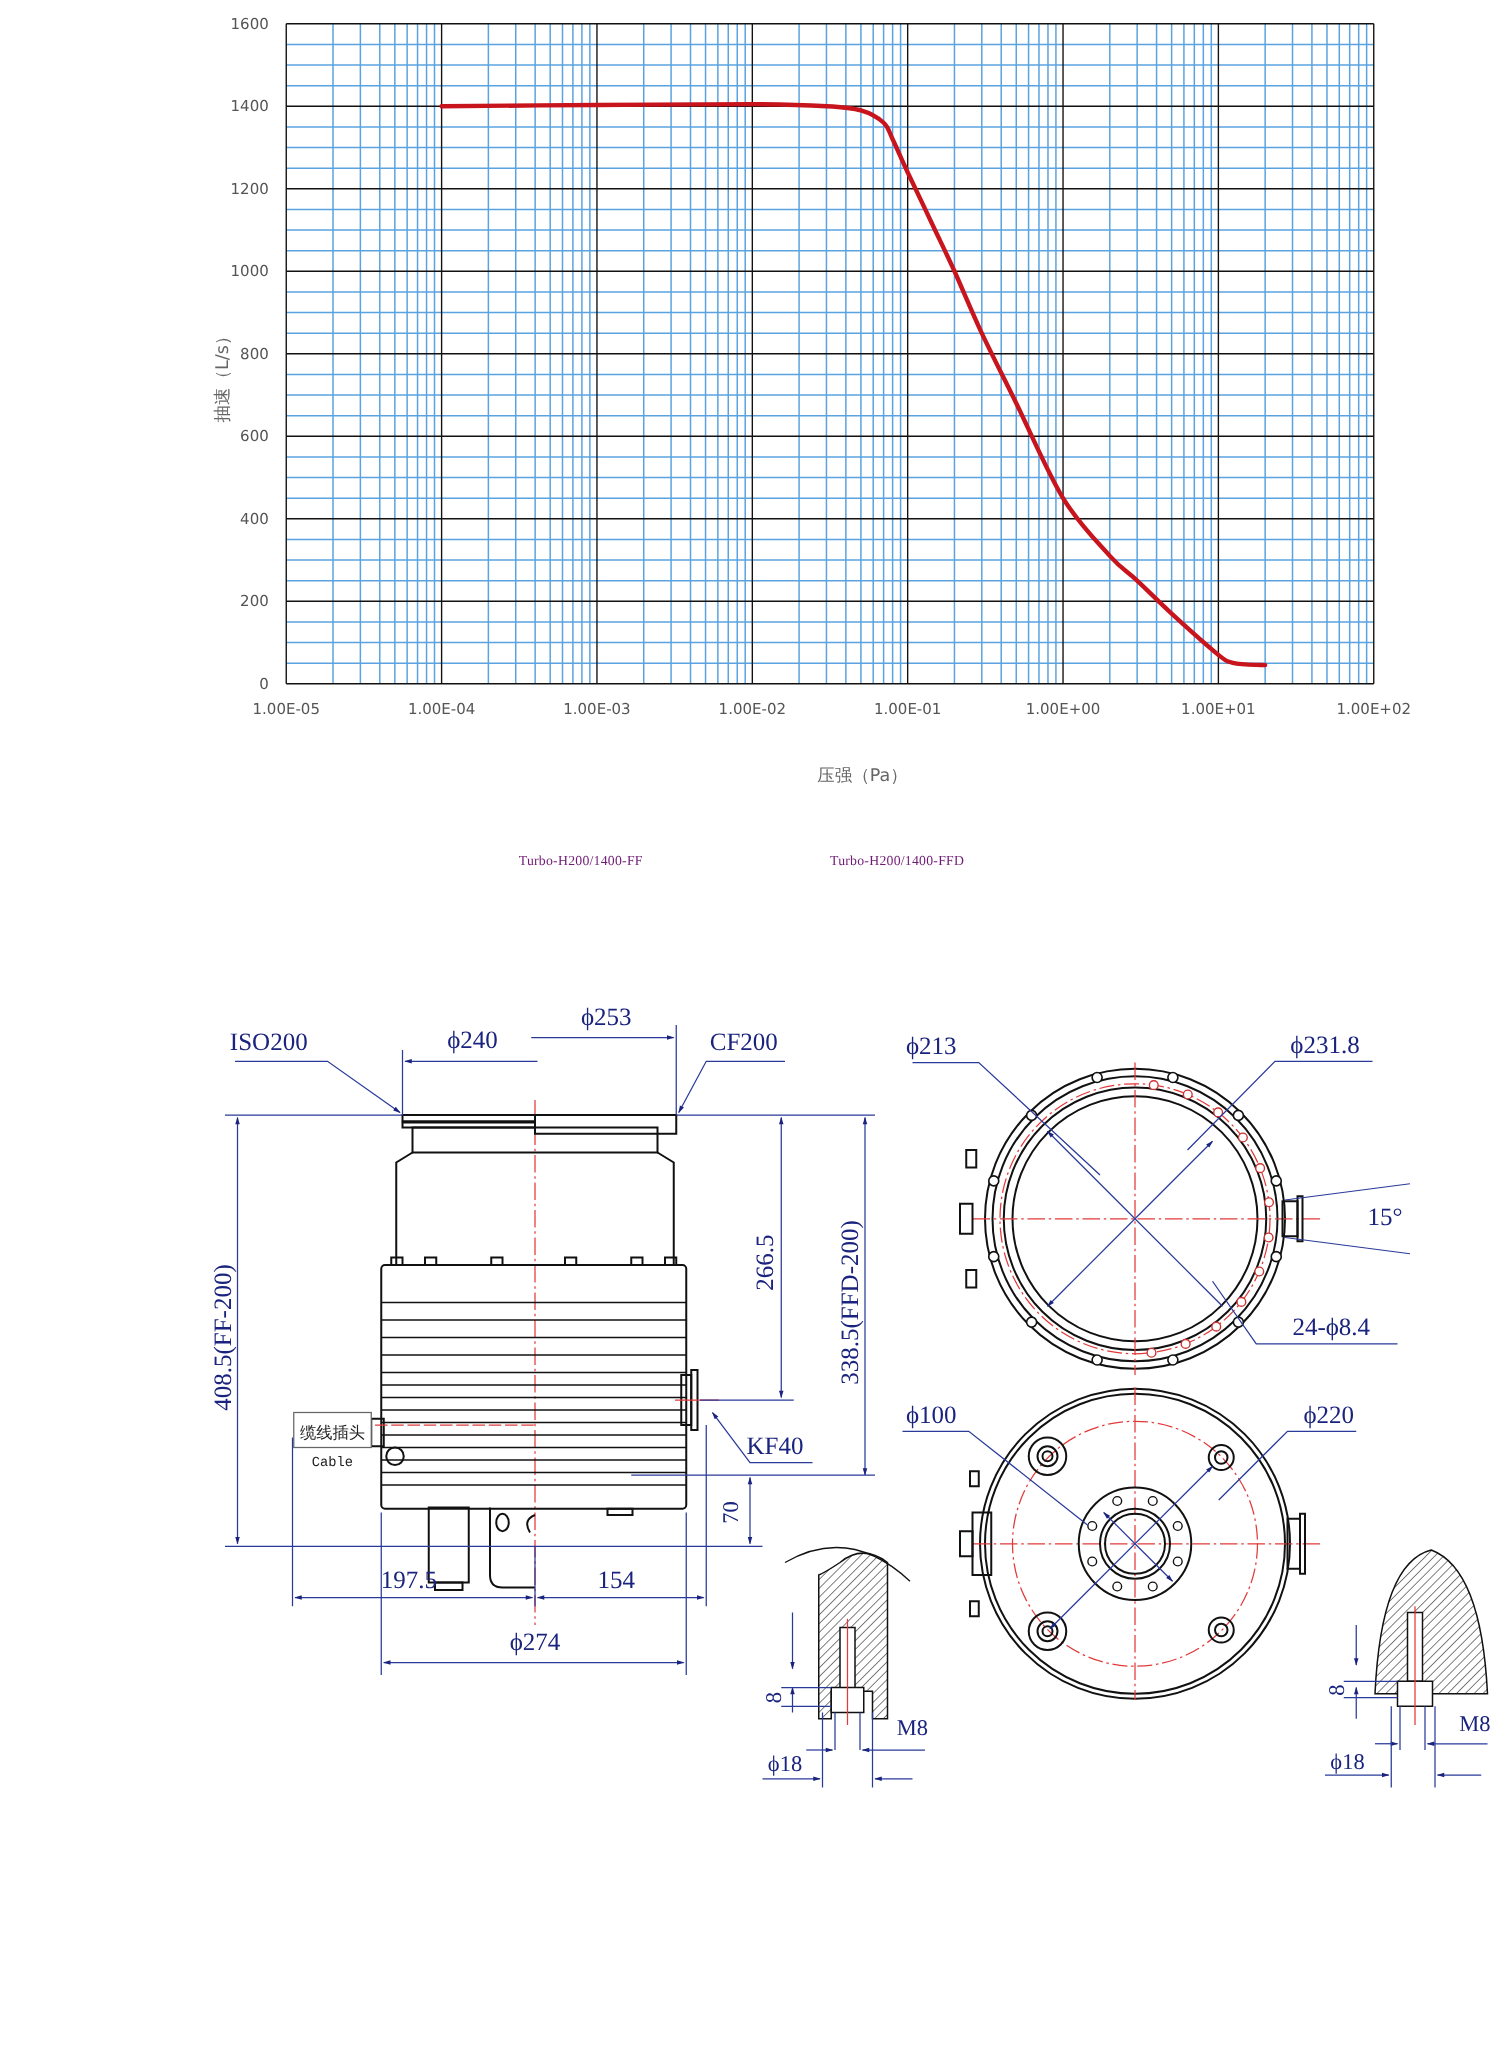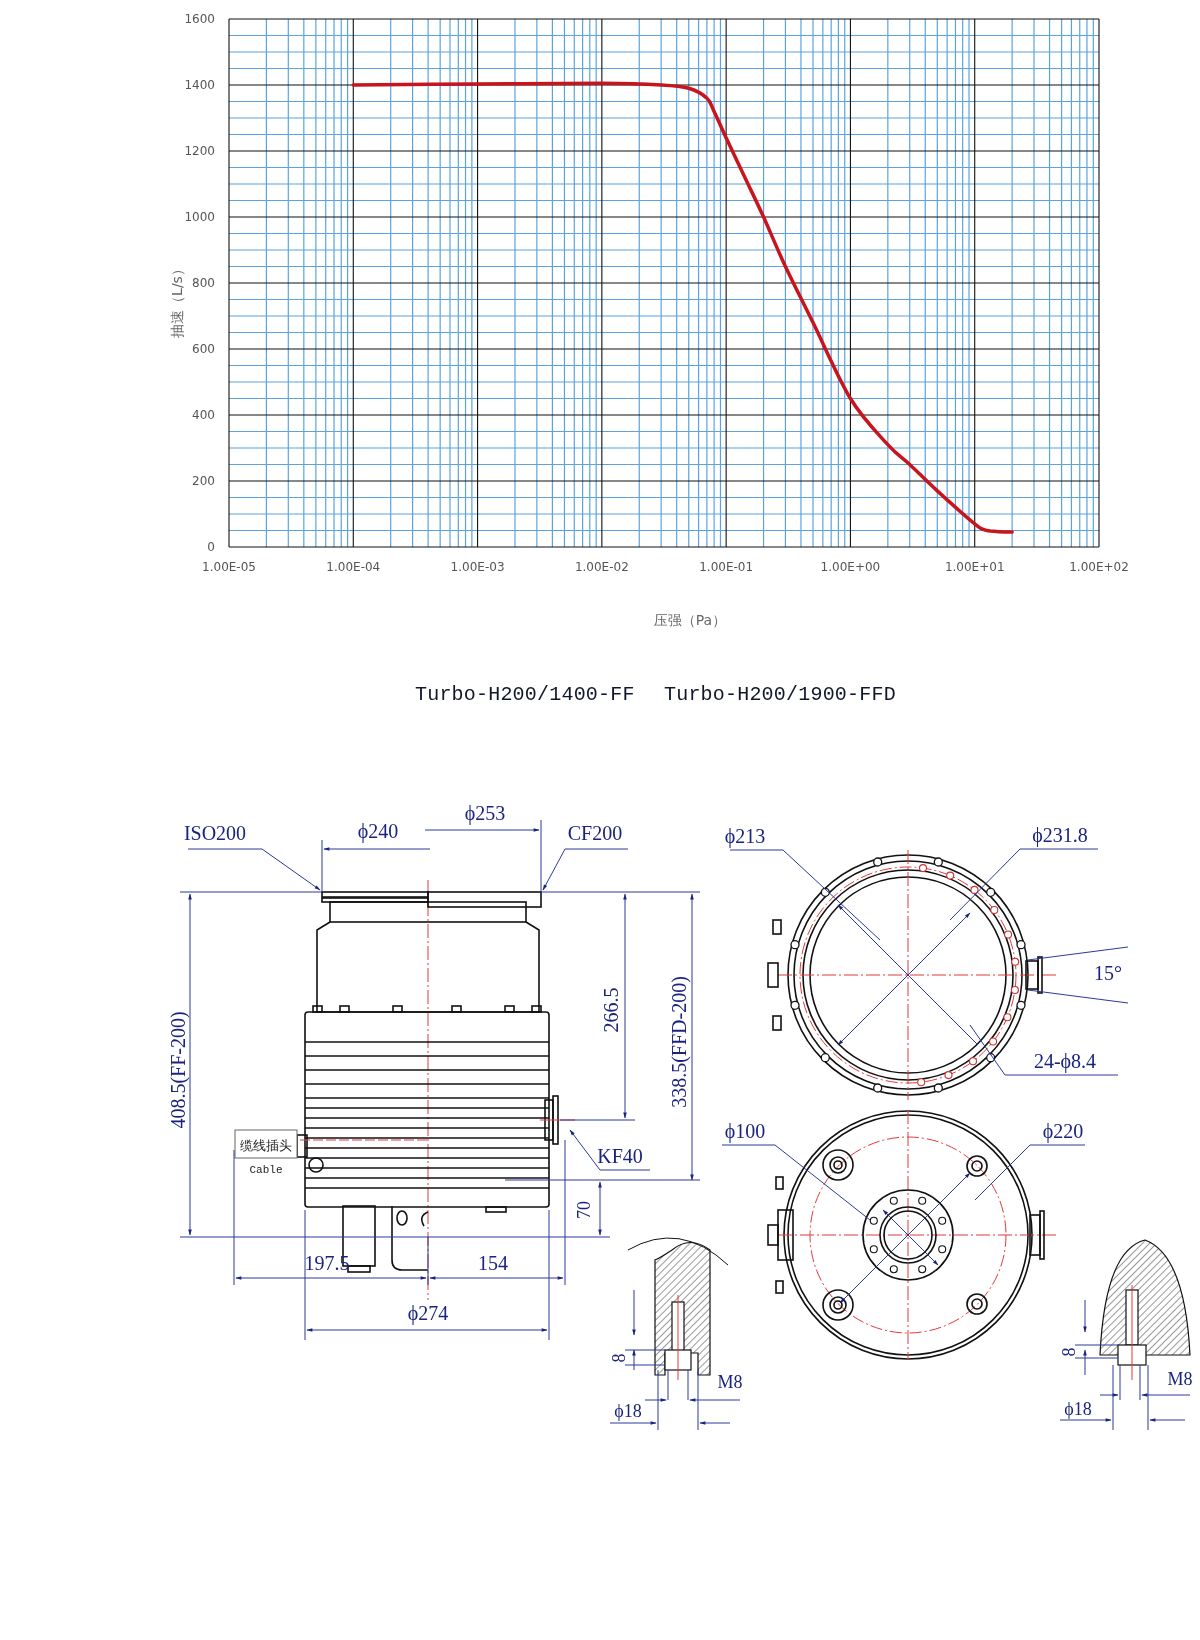--- a/index.html
+++ b/index.html
@@ -1,21 +1,21 @@
 <!DOCTYPE html>
 <html><head>
 <meta charset="utf-8">
 <style>
   html,body{margin:0;padding:0;background:#ffffff;}
   body{width:1200px;height:1640px;position:relative;overflow:hidden;font-family:"Liberation Sans",sans-serif;}
   #chart{position:absolute;left:0;top:0;}
   .tick{font-family:"DejaVu Sans",sans-serif;font-size:12px;fill:#555;}
   .axlabel{font-family:"DejaVu Sans",sans-serif;font-size:14px;fill:#666;}
   .models{position:absolute;top:683px;left:0;width:1200px;height:24px;}
-  .model{position:absolute;font-family:Liberation Mono, monospace;font-size:20px;color:#0f172a;letter-spacing:0.2px;}
+  .model{position:absolute;font-family:Liberation Serif, serif;font-size:11px;color:#701a75;letter-spacing:0.2px;}
   #drawing{position:absolute;left:0;top:780px;}
   .dim{font-family:"Liberation Serif",serif;fill:#1a237e;font-size:20px;}
   .dimsm{font-family:"Liberation Serif",serif;fill:#1a237e;font-size:18px;}
   .dl{stroke:#2a3a9a;stroke-width:1;fill:none;}
   .ol{stroke:#111;stroke-width:1.6;fill:none;}
   .cl{stroke:#e23a3a;stroke-width:1;fill:none;stroke-dasharray:14 3 2 3;}
 </style>
 </head>
 <body>
 
@@ -142,21 +142,21 @@
       <text x="974.7142857142857" y="571" text-anchor="middle" class="tick">1.00E+01</text>
       <text x="1099" y="571" text-anchor="middle" class="tick">1.00E+02</text>
     </g>
   <path id="curve" fill="none" stroke="#c8141c" stroke-width="3.5" stroke-linejoin="round" stroke-linecap="round" d="M353.3,85.0 C374.0,84.8 436.1,84.3 477.6,84.0 C519.0,83.7 571.3,83.2 601.9,83.3 C632.5,83.5 646.7,84.2 661.2,85.0 C675.6,85.8 681.1,86.1 688.7,88.3 C696.4,90.5 702.7,94.3 706.9,98.2 C711.1,102.0 710.9,104.8 714.1,111.4 C717.3,118.0 720.5,125.7 726.1,137.8 C731.8,149.9 741.8,170.8 748.0,184.0 C754.3,197.2 757.3,203.3 763.6,217.0 C769.8,230.8 777.2,248.9 785.4,266.5 C793.7,284.1 802.2,300.6 813.0,322.6 C823.8,344.6 838.0,378.1 850.4,398.5 C862.9,418.9 878.0,433.7 887.8,444.7 C897.7,455.7 901.5,456.8 909.7,464.5 C918.0,472.2 926.5,481.0 937.3,490.9 C948.1,500.8 966.8,517.4 974.7,523.9 C982.6,530.4 980.9,528.6 984.6,529.8 C988.2,531.1 992.0,531.1 996.6,531.5 C1001.2,531.9 1009.5,532.0 1012.1,532.1"></path>
   <text id="xlabel" class="axlabel" x="690" y="625" text-anchor="middle">压强（Pa）</text>
   <text id="ylabel" class="axlabel" transform="translate(182,300) rotate(-90)" text-anchor="middle">抽速（L/s）</text>
 </svg>
 
 <div class="models">
   <span class="model" style="left:415px;">Turbo-H200/1400-FF</span>
-  <span class="model" style="left:664px;">Turbo-H200/1900-FFD</span>
+  <span class="model" style="left:664px;">Turbo-H200/1400-FFD</span>
 </div>
 
 <svg id="drawing" width="1200" height="700" xmlns="http://www.w3.org/2000/svg">
   <defs>
     <marker id="arr" viewBox="0 0 10 10" refX="9" refY="5" markerWidth="9" markerHeight="6" orient="auto-start-reverse">
       <path d="M0,2 L10,5 L0,8 z" fill="#1a237e"></path>
     </marker>
     <pattern id="hatch" width="5" height="5" patternUnits="userSpaceOnUse" patternTransform="rotate(45)">
       <line x1="0" y1="0" x2="0" y2="5" stroke="#333" stroke-width="1"></line>
     </pattern>

